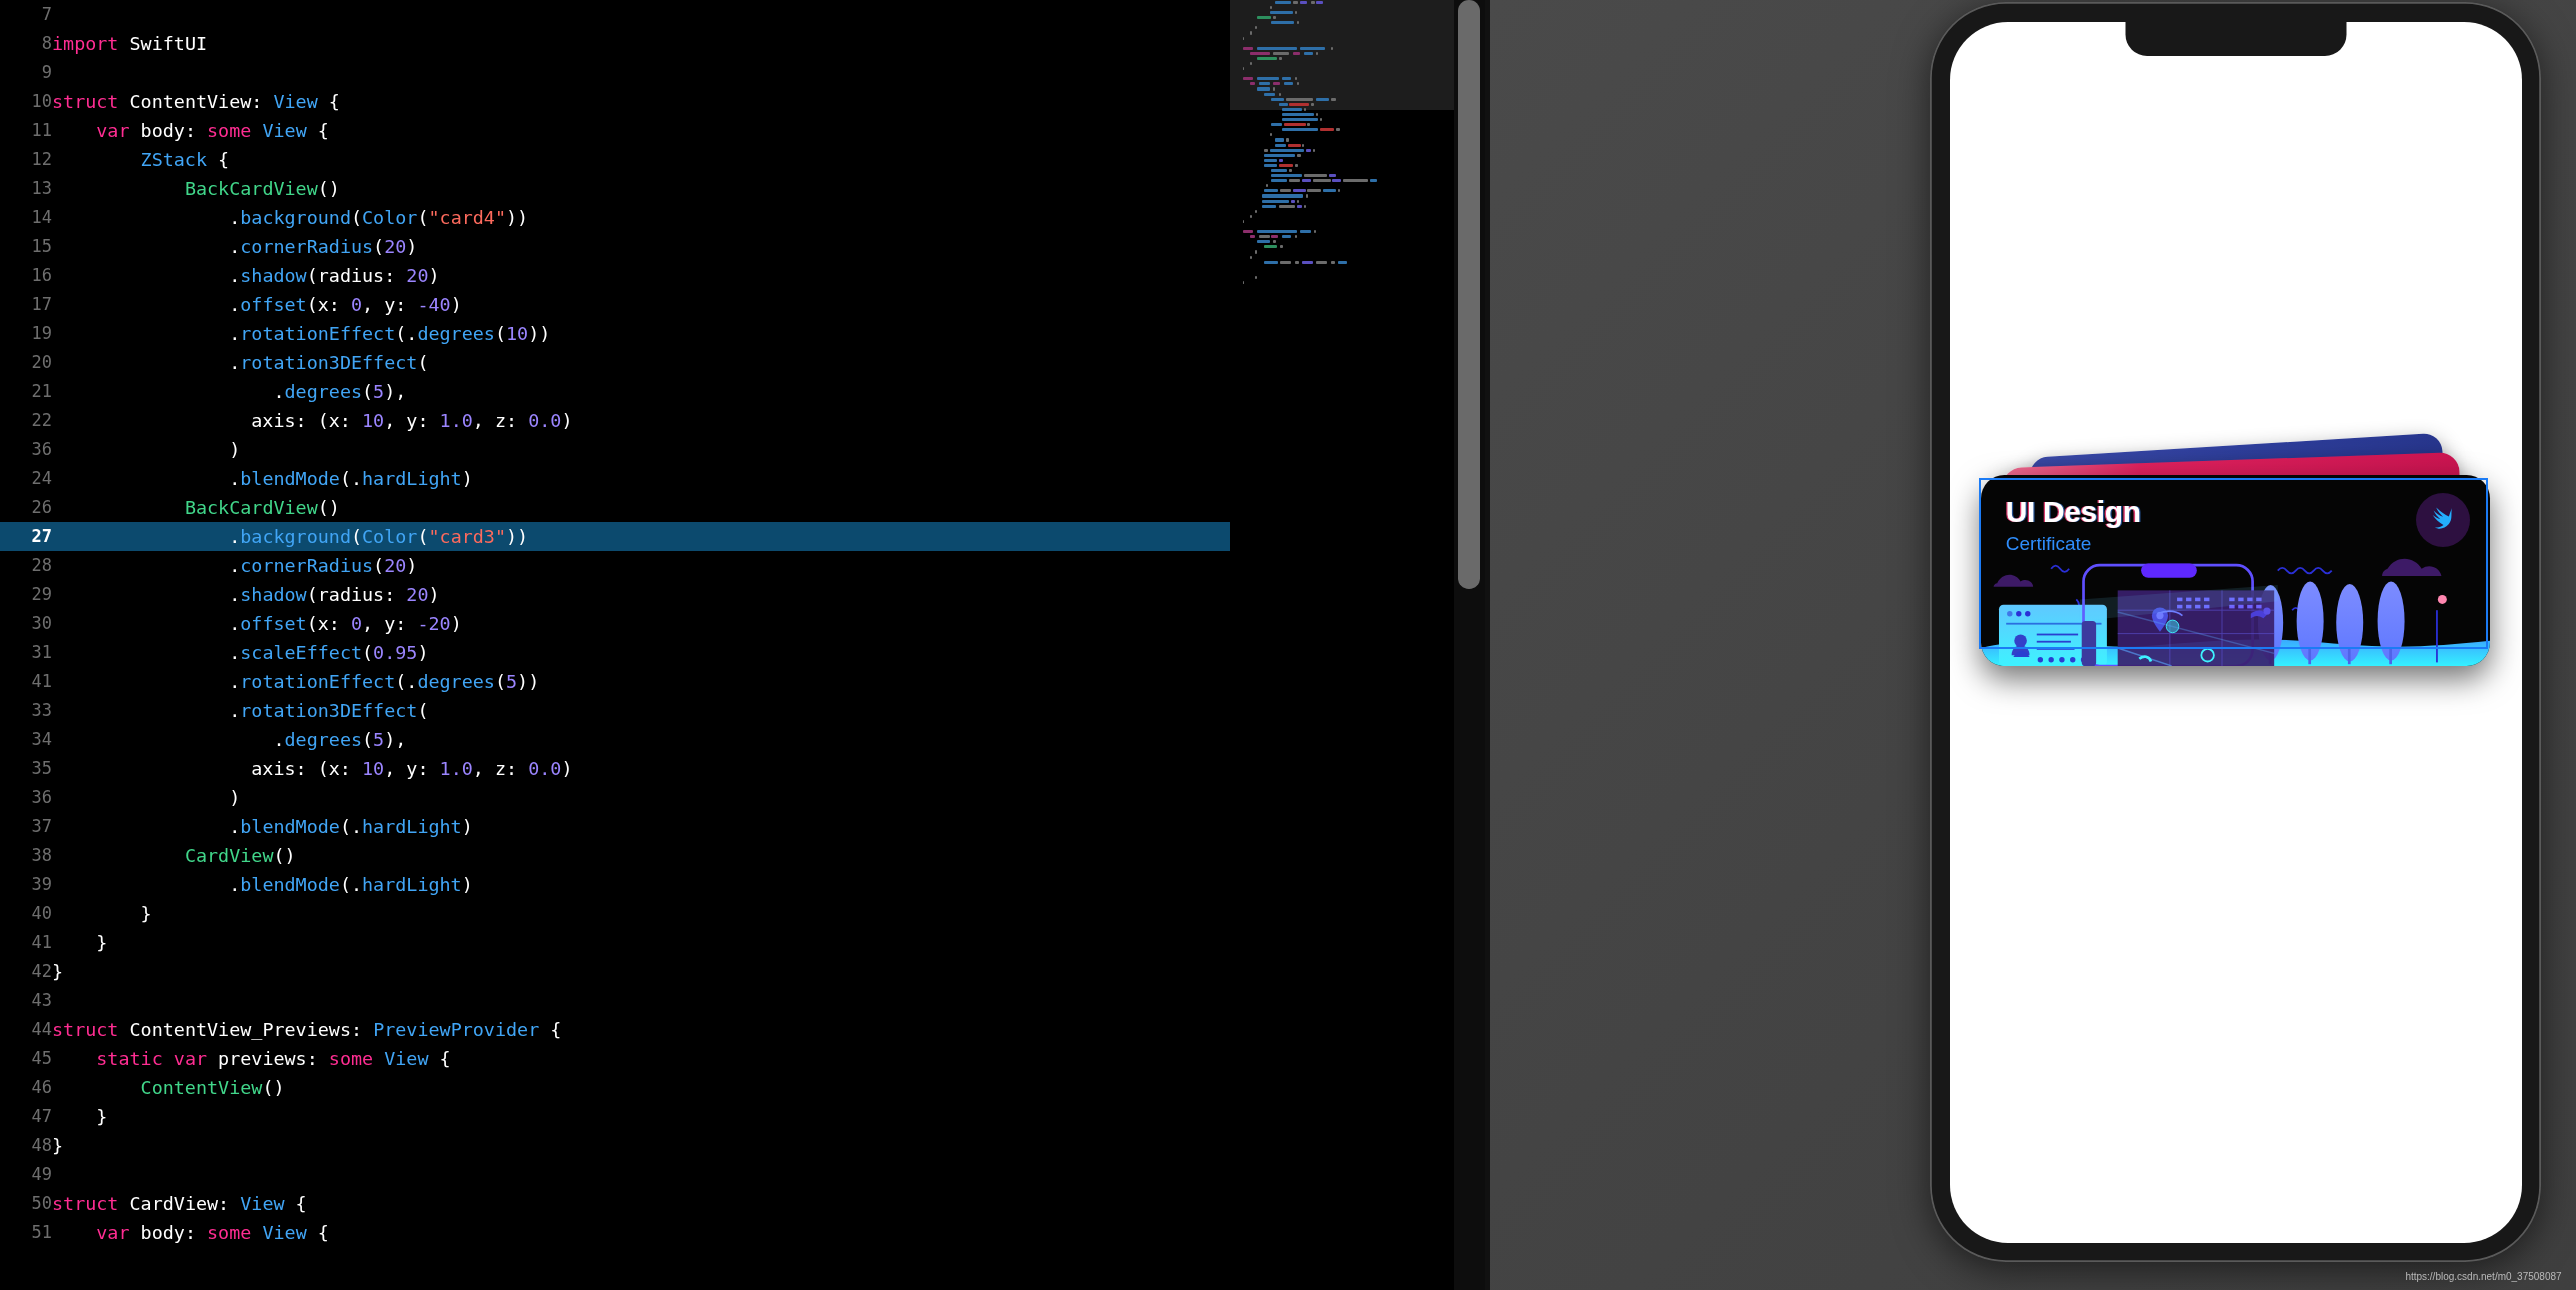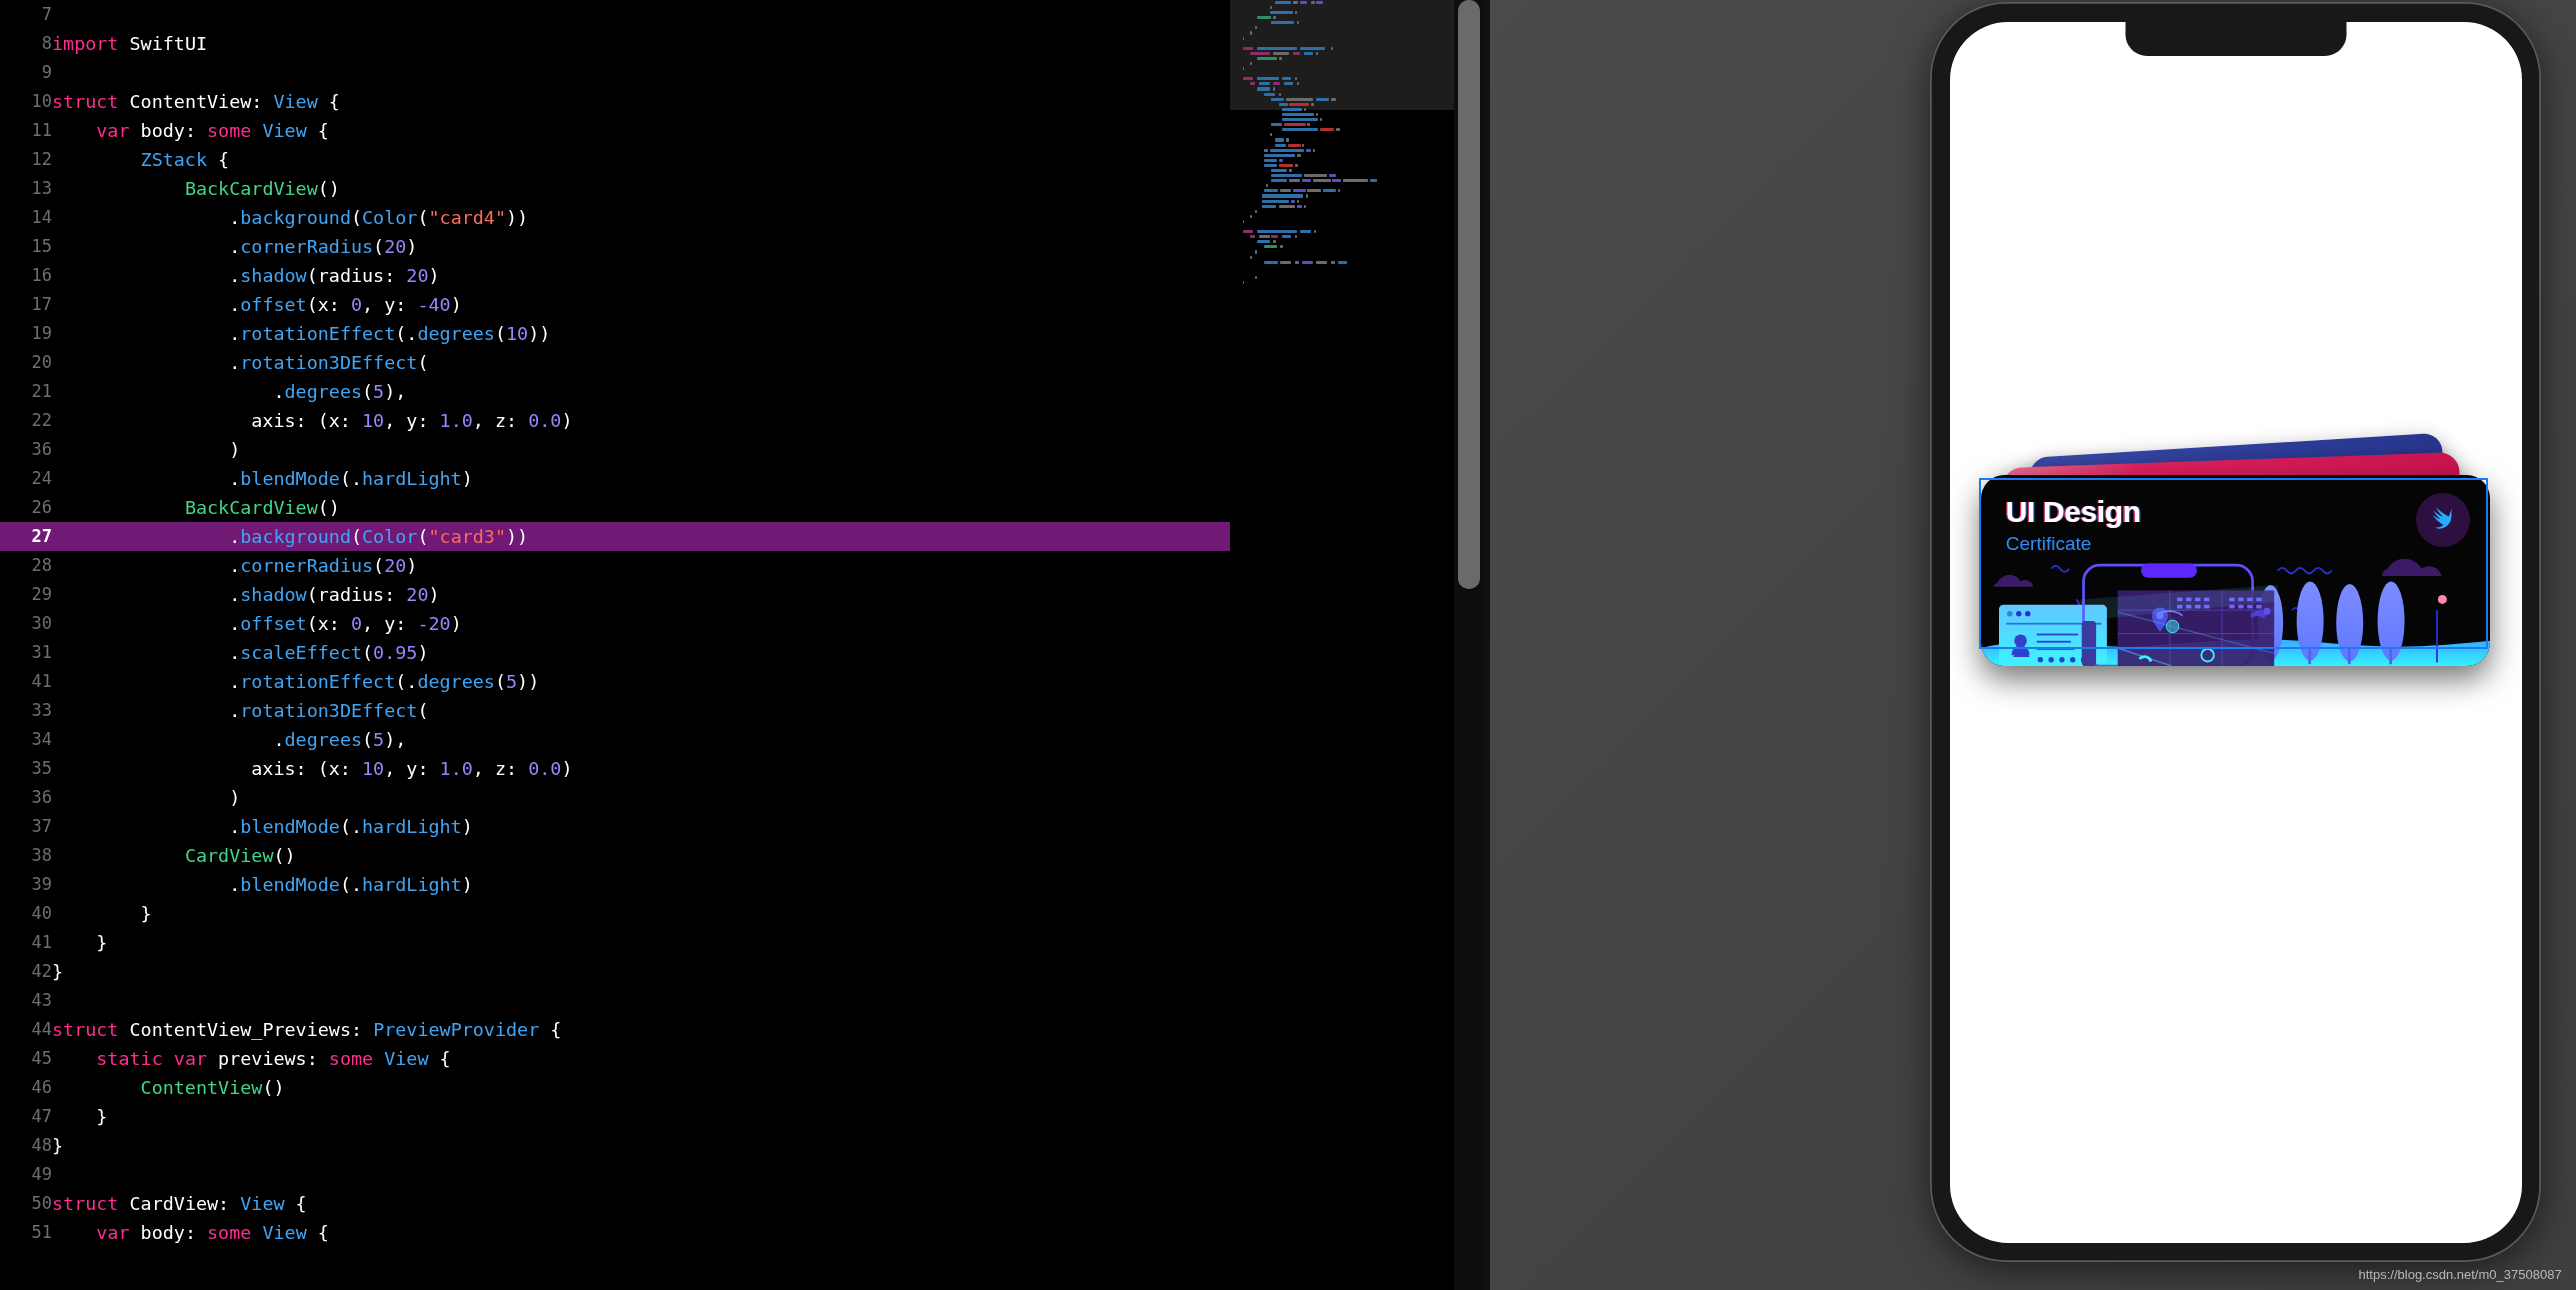--- a/index.html
+++ b/index.html
@@ -4,21 +4,21 @@
 <style>
   html,body{margin:0;padding:0;background:#000;}
   body{width:2576px;height:1291px;overflow:hidden;font-family:"Liberation Sans",sans-serif;}
   .root{position:relative;width:2576px;height:1291px;background:#000;}
 
   
   .editor{position:absolute;left:0;top:0;width:1230px;height:1291px;background:#000;overflow:hidden;}
   .code-lines{position:absolute;left:0;top:0;width:1230px;}
   .line{position:relative;height:29px;line-height:29px;white-space:pre;
         font-family:"DejaVu Sans Mono","Liberation Mono",monospace;font-size:18.4px;}
-  .line.hl{background:#701a75;}
+  .line.hl{background:#0c4a6e;}
   .ln{position:absolute;left:0;top:0;width:52px;text-align:right;color:#6e6e6e;font-size:17px;
       font-family:"DejaVu Sans Mono","Liberation Mono",monospace;}
   .line.hl .ln{color:#ffffff;font-weight:bold;}
   .src{position:absolute;left:52px;top:0;}
 
   
   .kw{color:#ff2d92;}
   .typ{color:#41a5f5;}
   .grn{color:#41d68a;}
   .fn{color:#41a5f5;}
@@ -62,21 +62,21 @@
   .front-card{position:absolute;left:1.8px;top:36px;width:509px;height:191px;background:#050505;
               border-radius:23.4px;overflow:hidden;box-shadow:0 12.6px 31px rgba(0,0,0,.55);}
   .card-title{position:absolute;left:25px;top:20px;font-size:30px;font-weight:bold;color:#fff;letter-spacing:-0.4px;
               text-shadow:-1.3px 0 rgba(255,70,130,.85), 1.3px 0 rgba(60,140,255,.55);}
   .card-sub{position:absolute;left:25px;top:58px;font-size:19px;color:#2f8dfb;}
   .swift-badge{position:absolute;right:20px;top:18px;width:54px;height:54px;border-radius:50%;background:#2d1040;
                display:flex;align-items:center;justify-content:center;}
   .card-illus{position:absolute;left:0;bottom:0;width:509px;height:108px;}
   .sel-outline{position:absolute;left:0px;top:39px;width:509px;height:171px;border:2.7px solid #1b7bf5;box-sizing:border-box;pointer-events:none;}
 
-  .watermark{position:absolute;right:14.4px;bottom:9px;font-size:13px;color:#b9b9b9;
+  .watermark{position:absolute;right:14.4px;bottom:9px;font-size:10px;color:#b9b9b9;
              font-family:"Liberation Sans",sans-serif;}
 </style>
 </head>
 <body>
 
 <div class="root">
 
   <div class="editor">
     <div class="code-lines" id="code-lines">
         <div class="line"><span class="ln">7</span><span class="src"></span></div>

